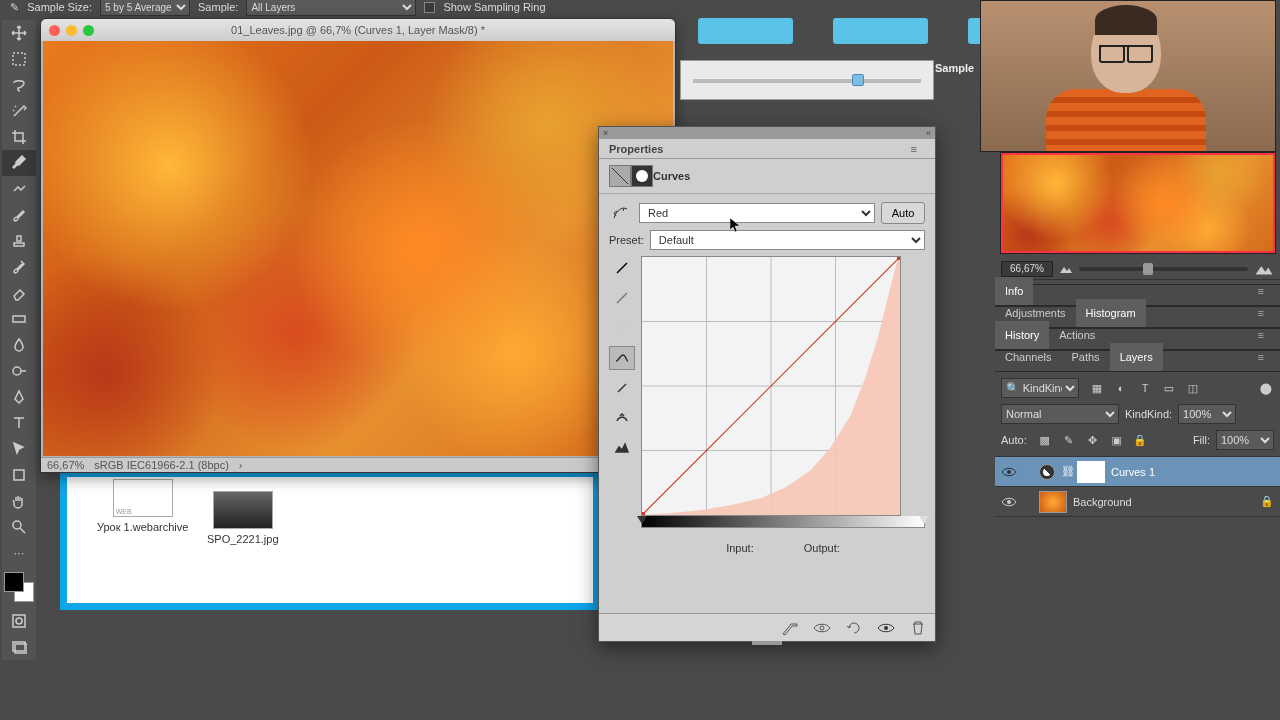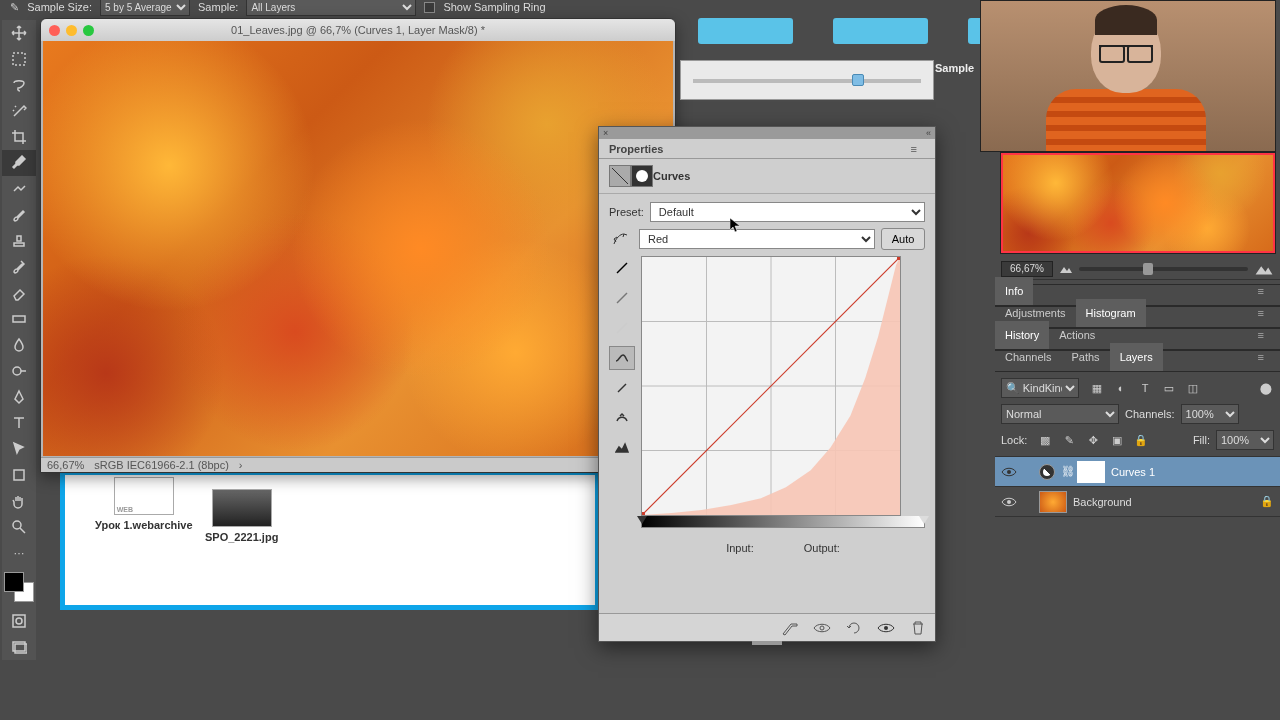--- a/index.html
+++ b/index.html
@@ -33,21 +33,21 @@
   radial-gradient(circle at 60% 50%, #ff8a24 0%, transparent 30%),
   radial-gradient(circle at 80% 20%, #e8a12f 0%, transparent 20%),
   radial-gradient(circle at 40% 70%, #d94b1f 0%, transparent 25%),
   radial-gradient(circle at 75% 75%, #ffaa33 0%, transparent 20%),
   radial-gradient(circle at 10% 80%, #b83818 0%, transparent 18%),
   linear-gradient(135deg,#e87a1e,#cc5a15,#e89030,#d66a1a);
 }
 .doc-footer{position:absolute;bottom:0;left:0;right:0;height:15px;background:#cacaca;display:flex;align-items:center;padding:0 6px;gap:10px;color:#555;font-size:10px;border-top:1px solid #999;}
 
 
-.finder{position:absolute;left:60px;top:470px;width:540px;height:140px;background:#fff;border:5px solid #0ea5e9;font-weight:bold;}
+.finder{position:absolute;left:60px;top:470px;width:540px;height:140px;background:#fff;border:7px solid #0ea5e9;}
 .finder-item{position:absolute;text-align:center;font-size:11px;color:#333;}
 .thumb{width:60px;height:38px;background:#ddd;border:1px solid #aaa;margin:0 auto 4px;}
 
 
 .blue-tabs{position:absolute;left:680px;top:18px;right:0;height:28px;display:flex;gap:40px;padding-left:18px;}
 .blue-tab{width:95px;height:26px;background:#5ac3e8;border-radius:3px;}
 
 
 .mini-slider{position:absolute;left:680px;top:60px;width:254px;height:40px;background:#eaeaea;border:1px solid #999;}
 .mini-slider .track{margin:18px 12px 0;height:4px;background:#bbb;position:relative;}
@@ -333,31 +333,31 @@
     <span>Properties</span>
     <span class="menu">≡</span>
   </div>
   <div class="props-head">
     <div class="curves-ico"></div>
     <div class="mask-ico"></div>
     <span class="props-head-label">Curves</span>
   </div>
   <div class="props-body">
     <div class="row">
-      <label>Preset:</label>
-      <select><option>Default</option></select>
-    </div>
-    <div class="row">
       <span class="targeted-ico">
           <svg viewBox="0 0 20 16" width="20" height="16">
             <path d="M3 13c2-6 6-10 10-10m-1 3l1-3 3 1M6 6l-3 2 2 3" stroke="#333" fill="none"></path>
           </svg>
         </span>
       <select style="flex:1"><option>Red</option></select>
       <button class="auto-btn">Auto</button>
+    </div>
+    <div class="row">
+      <label>Preset:</label>
+      <select><option>Default</option></select>
     </div>
     <div class="curves-area">
       <div class="curves-tools">
         <div class="ctool">
             <svg viewBox="0 0 14 14">
               <path d="M2 12L10 4l2-2" stroke="#000"></path>
             </svg>
           </div>
         <div class="ctool">
             <svg viewBox="0 0 14 14">
@@ -487,25 +487,25 @@
           <span class="fi">▦</span>
           <span class="fi">◐</span>
           <span class="fi">T</span>
           <span class="fi">▭</span>
           <span class="fi">◫</span>
         </div>
         <span class="fi" style="margin-left:auto">⬤</span>
       </div>
       <div class="lrow">
         <select style="width:118px"><option>Normal</option></select>
-        <span>Channels:</span>
+        <span>KindKind:</span>
         <select style="width:58px"><option>100%</option></select>
       </div>
       <div class="lrow">
-        <span>Lock:</span>
+        <span>Auto:</span>
         <div class="lock-icons">
           <span class="fi">▩</span>
           <span class="fi">✎</span>
           <span class="fi">✥</span>
           <span class="fi">▣</span>
           <span class="fi">🔒</span>
         </div>
         <span style="margin-left:auto">Fill:</span>
         <select style="width:58px"><option>100%</option></select>
       </div>

